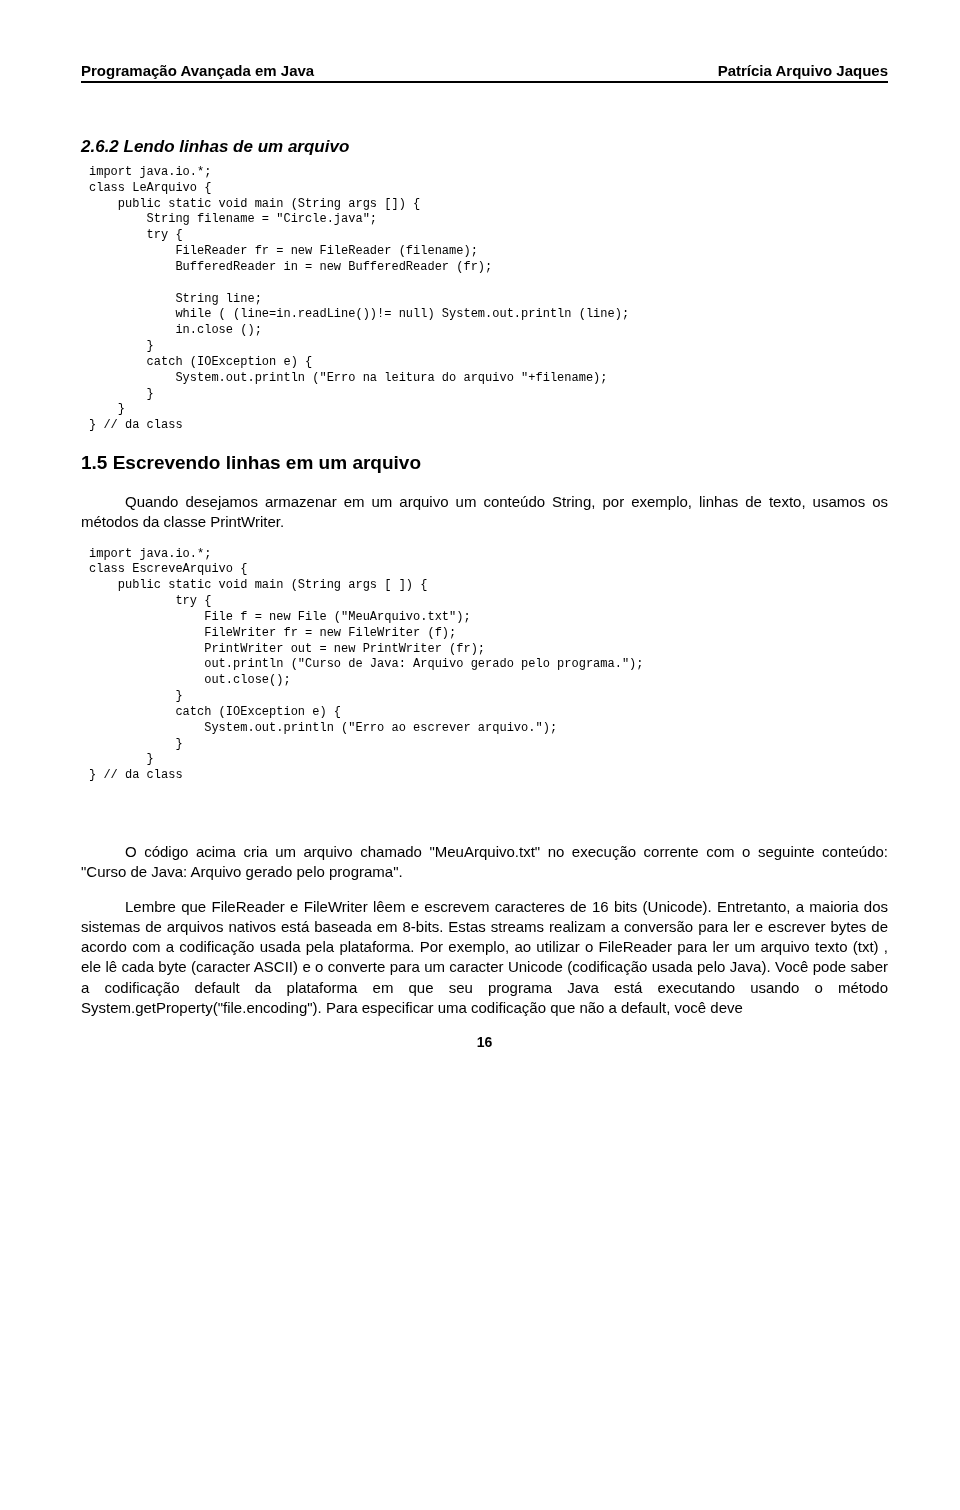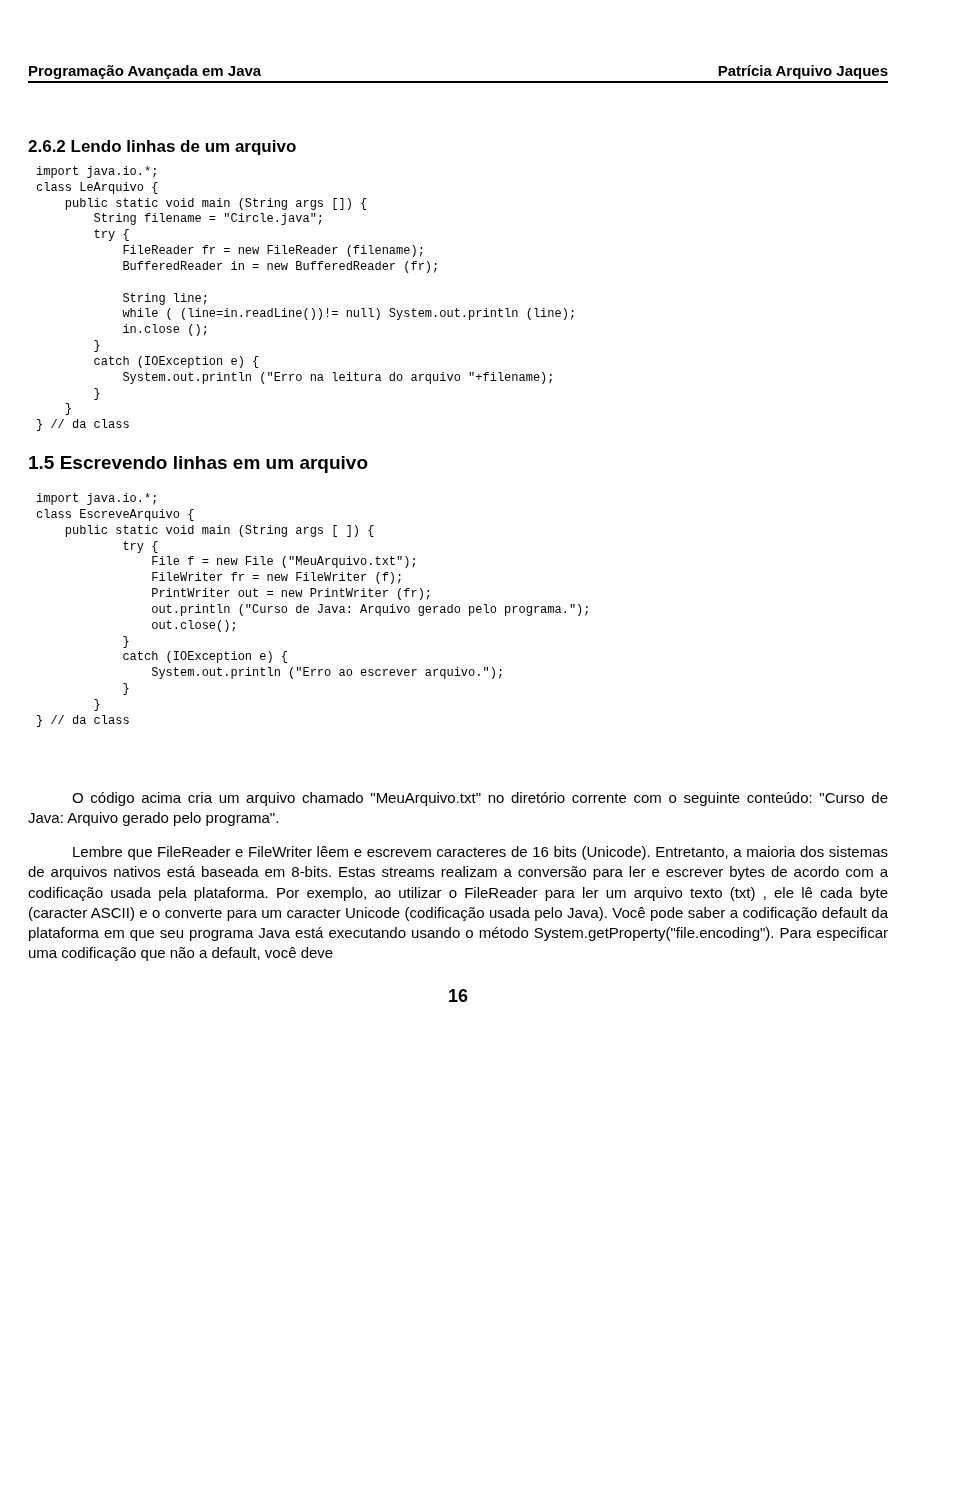--- a/index.html
+++ b/index.html
@@ -4,36 +4,37 @@
 <style>
   body {
     margin: 0;
     padding: 0;
     font-family: Verdana, Arial, sans-serif;
     background: #fff;
     color: #000;
     width: 960px;
   }
   .page {
-    padding: 62px 72px 40px 28px;
+    padding: 62px 72px 40px 81px;
     box-sizing: border-box;
   }
   .hdr {
     display: flex;
     justify-content: space-between;
     border-bottom: 2px solid #000;
     padding-bottom: 2px;
     margin-bottom: 54px;
     font-weight: bold;
     font-size: 15px;
   }
   .section-title {
     font-weight: bold;
     font-size: 17px;
     margin-bottom: 2px;
+    font-style: italic;
   }
   .body-text {
     font-size: 15px;
     line-height: 1.35;
     text-align: justify;
     margin-bottom: 14px;
   }
   .indent { text-indent: 44px; }
   pre.code {
     font-family: "Courier New", Courier, monospace;
@@ -43,22 +44,22 @@
     margin: 8px 0 18px 8px;
   }
   .section-title-big {
     font-weight: bold;
     font-size: 19px;
     margin: 18px 0 18px 0;
   }
   .pagenum {
     text-align: center;
     font-weight: bold;
-    font-size: 18px;
-    margin-top: 22px;
+    font-size: 14px;
+    margin-top: 16px;
   }
 </style>
 </head>
 <body>
 
 <div class="page">
 
   <div class="hdr">
     <span>Programação Avançada em Java</span>
     <span>Patrícia Arquivo Jaques</span>
@@ -81,38 +82,39 @@
         }
         catch (IOException e) {
             System.out.println ("Erro na leitura do arquivo "+filename);
         }
     }
 } // da class</pre>
 
 
   <div class="section-title-big">1.5 Escrevendo linhas em um arquivo</div>
 
+  <div class="body-text indent">Quando desejamos armazenar em um arquivo um conteúdo String, por exemplo, linhas de texto, usamos os métodos da classe PrintWriter.</div>
 
   <pre class="code">import java.io.*;
 class EscreveArquivo {
     public static void main (String args [ ]) {
             try {
                 File f = new File ("MeuArquivo.txt");
                 FileWriter fr = new FileWriter (f);
                 PrintWriter out = new PrintWriter (fr);
                 out.println ("Curso de Java: Arquivo gerado pelo programa.");
                 out.close();
             }
             catch (IOException e) {
                 System.out.println ("Erro ao escrever arquivo.");
             }
         }
 } // da class</pre>
 
   <div style="height:40px"></div>
 
-  <div class="body-text indent">O código acima cria um arquivo chamado "MeuArquivo.txt" no diretório corrente com o seguinte conteúdo: "Curso de Java: Arquivo gerado pelo programa".</div>
+  <div class="body-text indent">O código acima cria um arquivo chamado "MeuArquivo.txt" no execução corrente com o seguinte conteúdo: "Curso de Java: Arquivo gerado pelo programa".</div>
 
   <div class="body-text indent">Lembre que FileReader e FileWriter lêem e escrevem caracteres de 16 bits (Unicode). Entretanto, a maioria dos sistemas de arquivos nativos está baseada em 8-bits. Estas streams realizam a conversão para ler e escrever bytes de acordo com a codificação usada pela plataforma. Por exemplo, ao utilizar o FileReader para ler um arquivo texto (txt) , ele lê cada byte (caracter ASCII) e o converte para um caracter Unicode (codificação usada pelo Java). Você pode saber a codificação default da plataforma em que seu programa Java está executando usando o método System.getProperty("file.encoding"). Para especificar uma codificação que não a default, você deve</div>
 
   <div class="pagenum">16</div>
 
 </div>
 
 </body></html>

